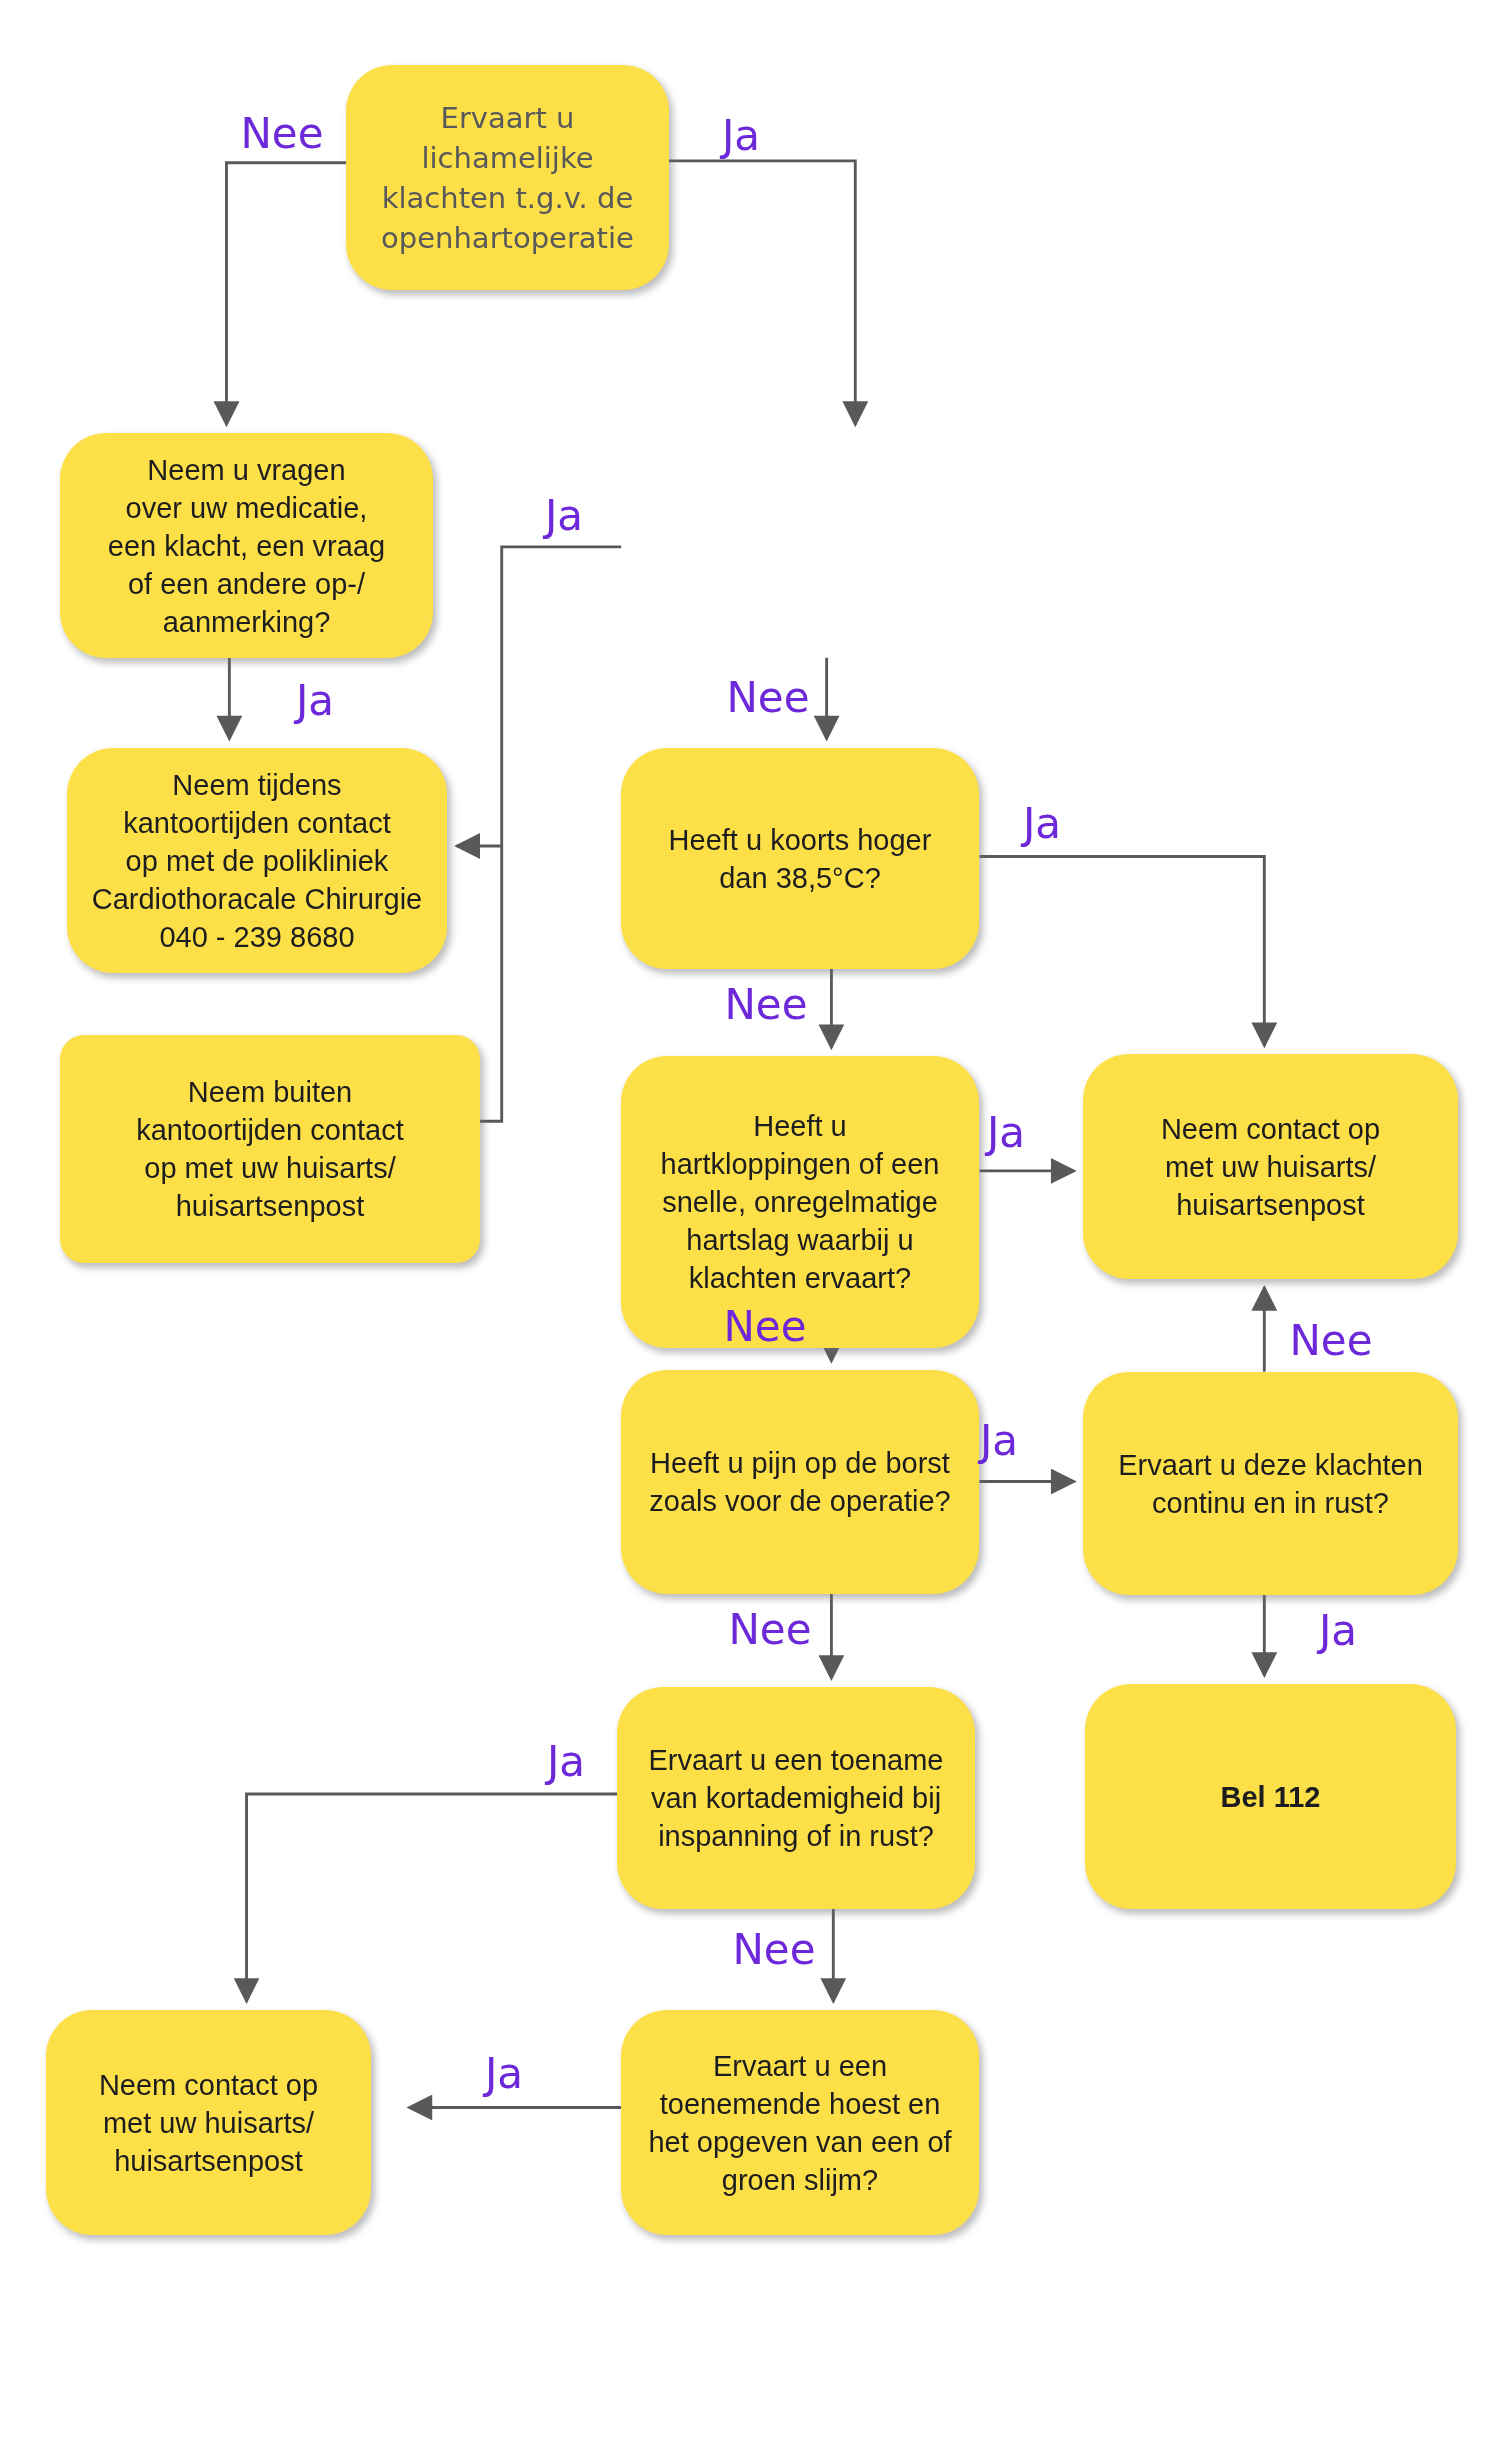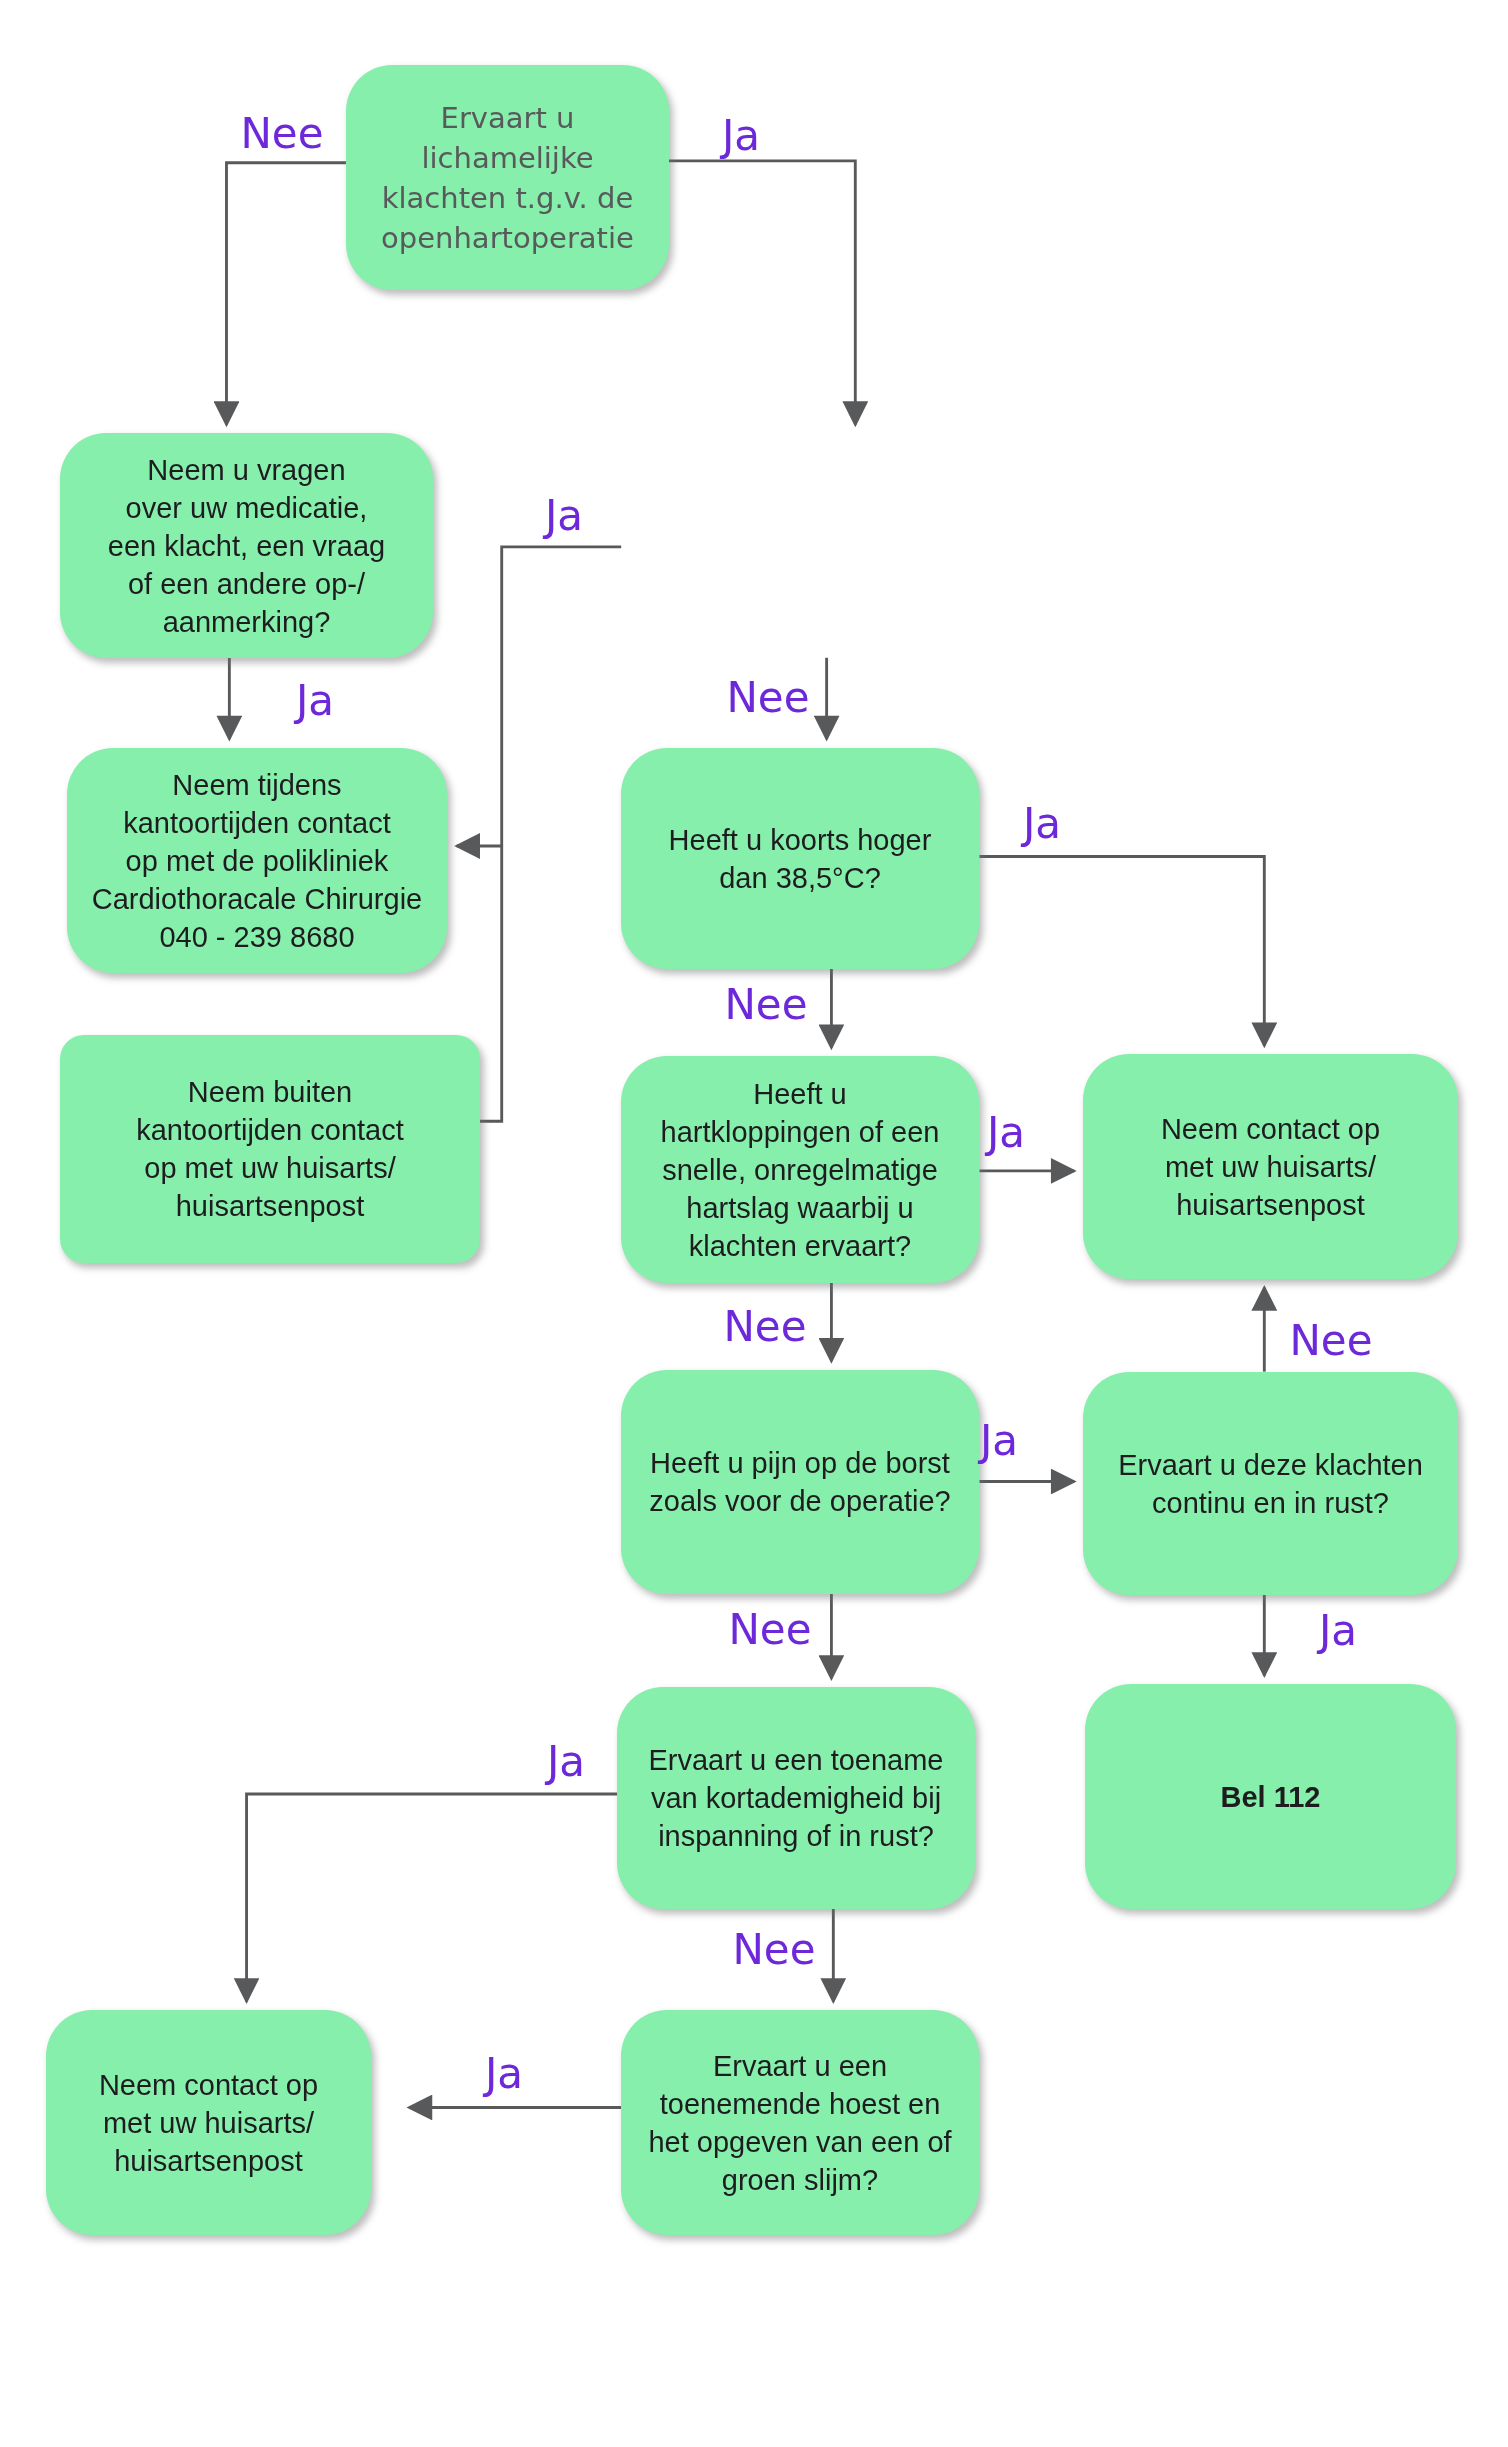--- a/index.html
+++ b/index.html
@@ -22,21 +22,21 @@
     z-index: 1;
   }
   .edge {
     fill: none;
     stroke: #58595b;
     stroke-width: 3;
   }
   .node {
     position: absolute;
     z-index: 2;
-    background: #86efac;
+    background: #fde047;
     border-radius: 46px;
     box-shadow: 3.8px 4.8px 7.6px rgba(110,110,110,0.45);
     display: flex;
     align-items: center;
     justify-content: center;
     text-align: center;
     white-space: pre-line;
     color: #1d1d20;
     font-size: 29px;
     line-height: 38px;
@@ -59,21 +59,21 @@
     line-height: 42px;
     white-space: nowrap;
   }
   
   #n-start   { left:346px;  top:65px;   width:323px; height:225px; }
   #n-vragen  { left:60px;   top:433px;  width:373px; height:225px; }
   #n-wond    { left:618px;  top:433px;  width:371px; height:225px; }
   #n-kantoor { left:67px;   top:748px;  width:380px; height:225px; }
   #n-koorts  { left:621px;  top:748px;  width:358px; height:221px; }
   #n-buiten  { left:60px;   top:1035px; width:420px; height:228px;border-radius:24px; }
-  #n-hart    { left:621px;  top:1056px; width:358px; height:227px; }
+  #n-hart    { left:621px;  top:1056px; width:358px; height:292px; }
   #n-huisr   { left:1083px; top:1054px; width:375px; height:225px; }
   #n-pijn    { left:621px;  top:1370px; width:358px; height:224px; }
   #n-continu { left:1083px; top:1372px; width:375px; height:223px; }
   #n-kort    { left:617px;  top:1687px; width:358px; height:222px; }
   #n-bel112  { left:1085px; top:1684px; width:371px; height:225px;font-weight:bold; }
   #n-hoest   { left:621px;  top:2010px; width:358px; height:225px; }
   #n-huisl   { left:46px;   top:2010px; width:325px; height:225px; }
   
   #l-start-nee   { left:282px;  top:134px;  }
   #l-start-ja    { left:741px;  top:136px;  }

